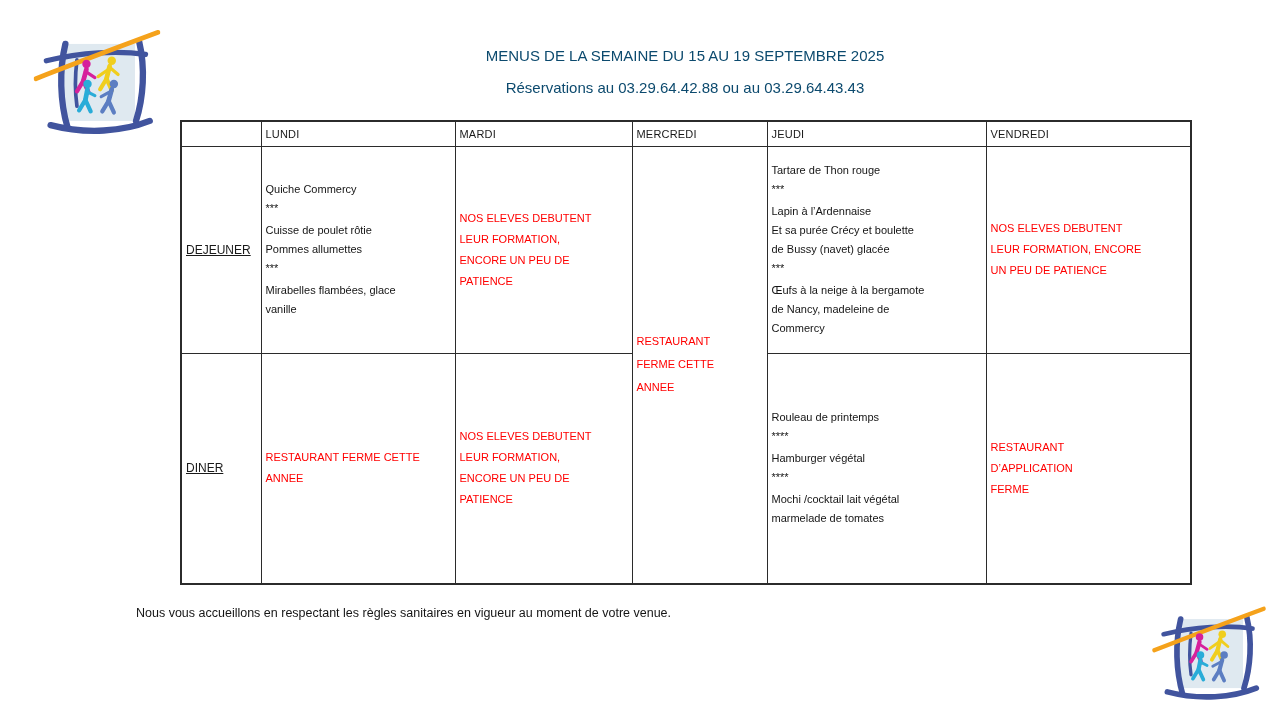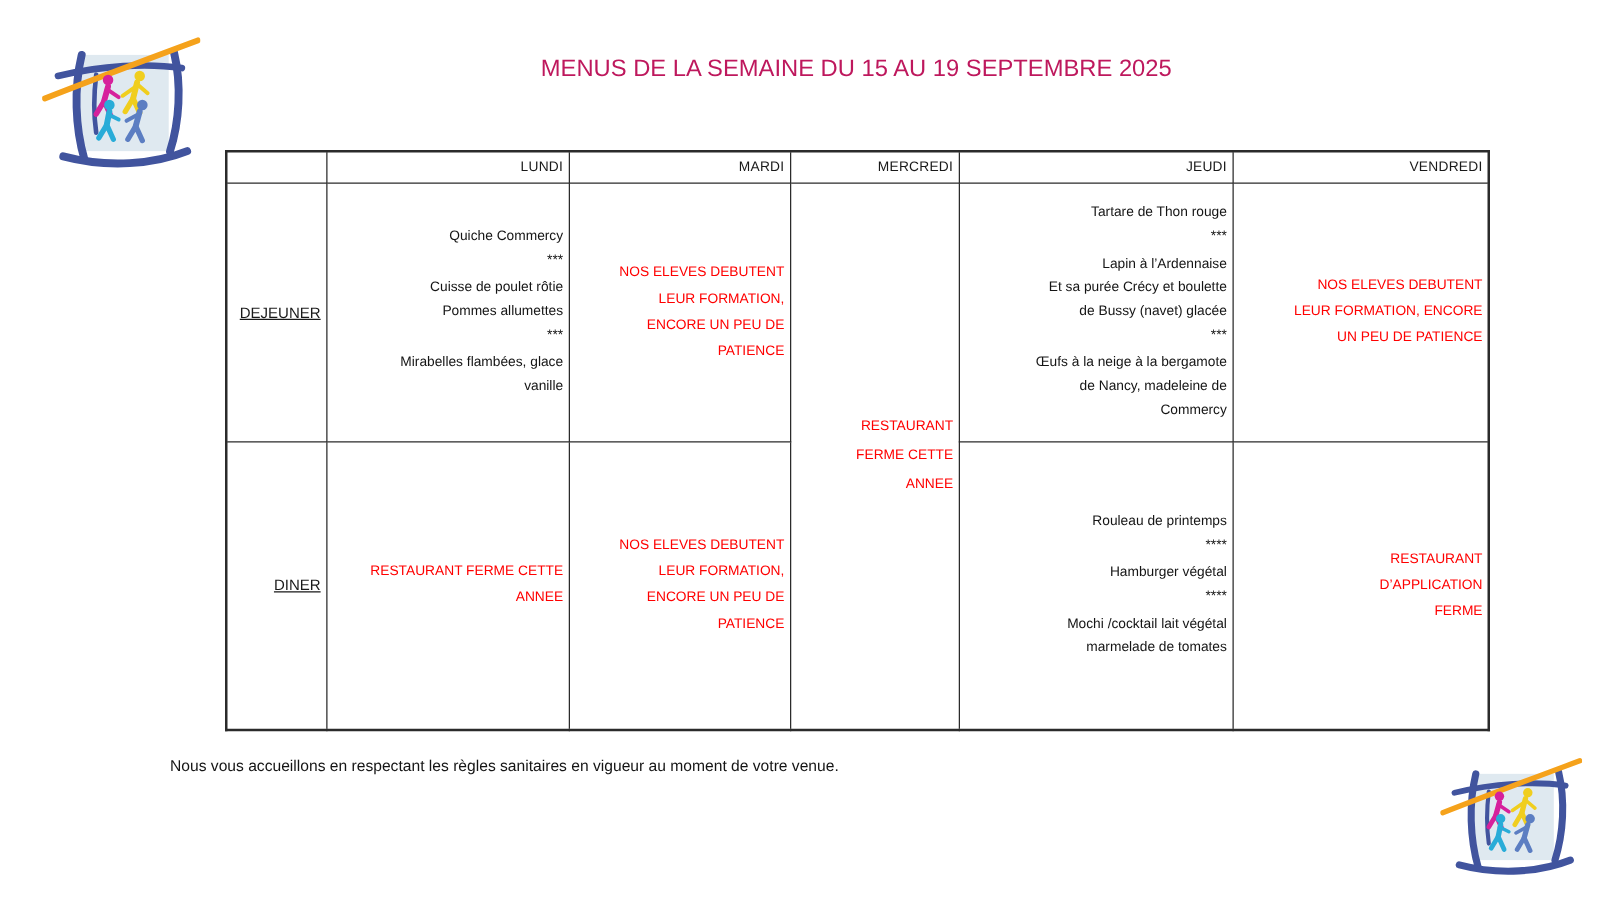--- a/index.html
+++ b/index.html
@@ -18,33 +18,33 @@
   .logo { position: absolute; }
   .logo-tl { left: 33px; top: 26px; width: 128px; height: 116px; }
   .logo-br { left: 1152px; top: 603px; width: 114px; height: 104px; }
 
   
   .doc-header {
     position: absolute; left: 180px; top: 40px; width: 1010px;
     text-align: center;
   }
   .doc-title, .doc-subtitle {
-    font-size: 19px; line-height: 32px; letter-spacing: 0px; color: #be185d; text-align: center;
+    font-size: 15px; line-height: 32px; letter-spacing: 0px; color: #0c4a6e; text-align: center;
   }
 
   
   .menu-table {
     position: absolute; left: 180px; top: 120px;
     border-collapse: collapse; table-layout: fixed;
     width: 1010px;
     border: 2px solid #2b2b2b;
   }
   .menu-table td {
     border: 1px solid #2b2b2b;
-    text-align: right; vertical-align: middle;
+    text-align: left; vertical-align: middle;
     padding: 0 4px;
     overflow: hidden;
   }
   tr.head-row { height: 25px; }
   tr.dejeuner-row { height: 207px; }
   tr.diner-row { height: 231px; }
 
   td.day-header { font-size: 11px; color: #191919; letter-spacing: 0.2px; }
   td.row-label { font-size: 12px; color: #191919; text-decoration: underline; }
 
@@ -114,20 +114,21 @@
           <path d="M73,62 L64,67" stroke-width="3" fill="none"></path>
           <path d="M71,71 L65,81 M71,71 L76,82" stroke-width="4" fill="none"></path>
         </g>
       </symbol>
     </defs>
     <use href="#logoSym" width="120" height="110"></use>
   </svg>
 
   <header class="doc-header">
     <div class="doc-title">MENUS DE LA SEMAINE DU 15 AU 19 SEPTEMBRE 2025</div>
+    <div class="doc-subtitle">Réservations au 03.29.64.42.88 ou au 03.29.64.43.43</div>
   </header>
 
   <table class="menu-table">
     <colgroup>
       <col style="width:80px">
         <col style="width:194px">
         <col style="width:177px">
       <col style="width:135px">
         <col style="width:219px">
         <col style="width:205px">

